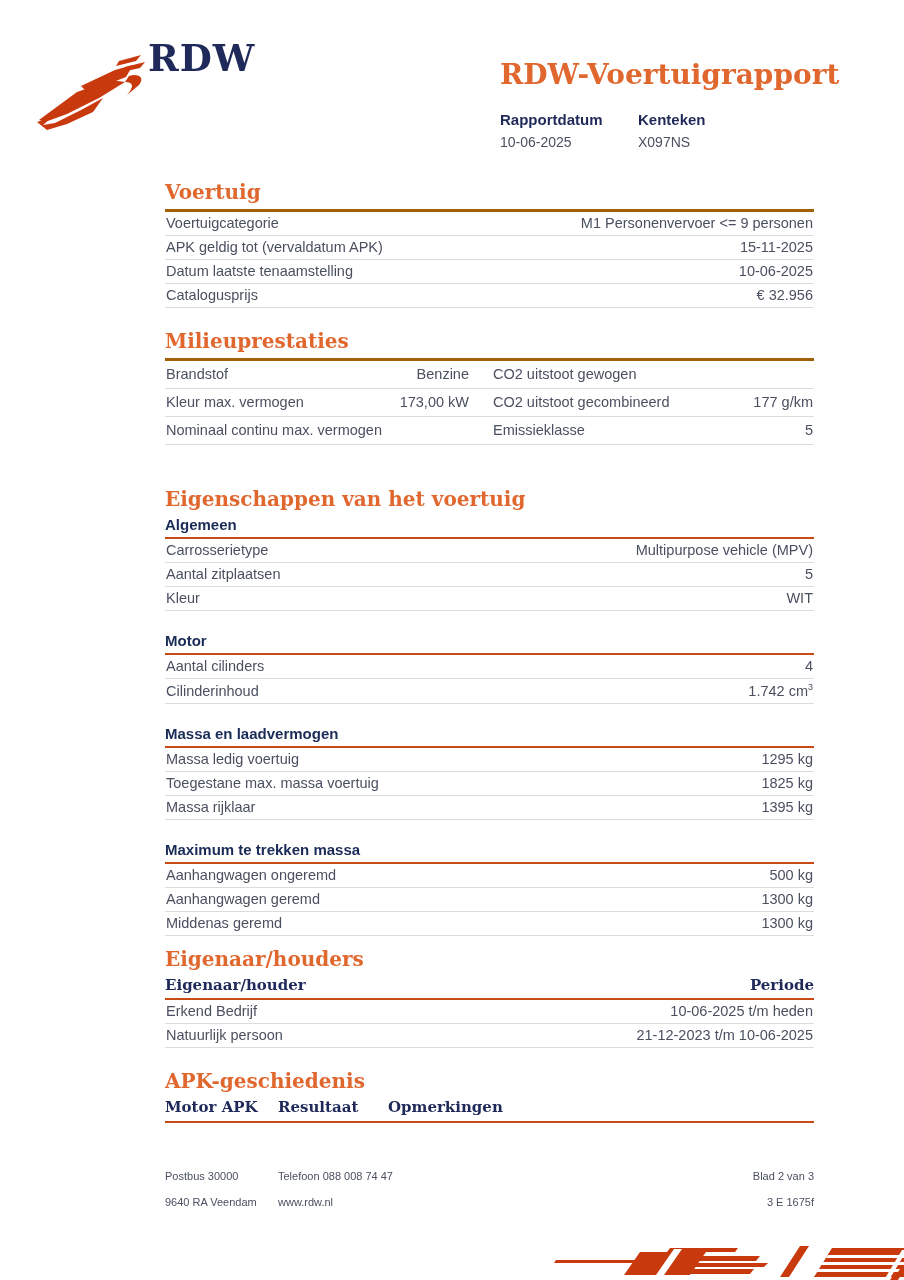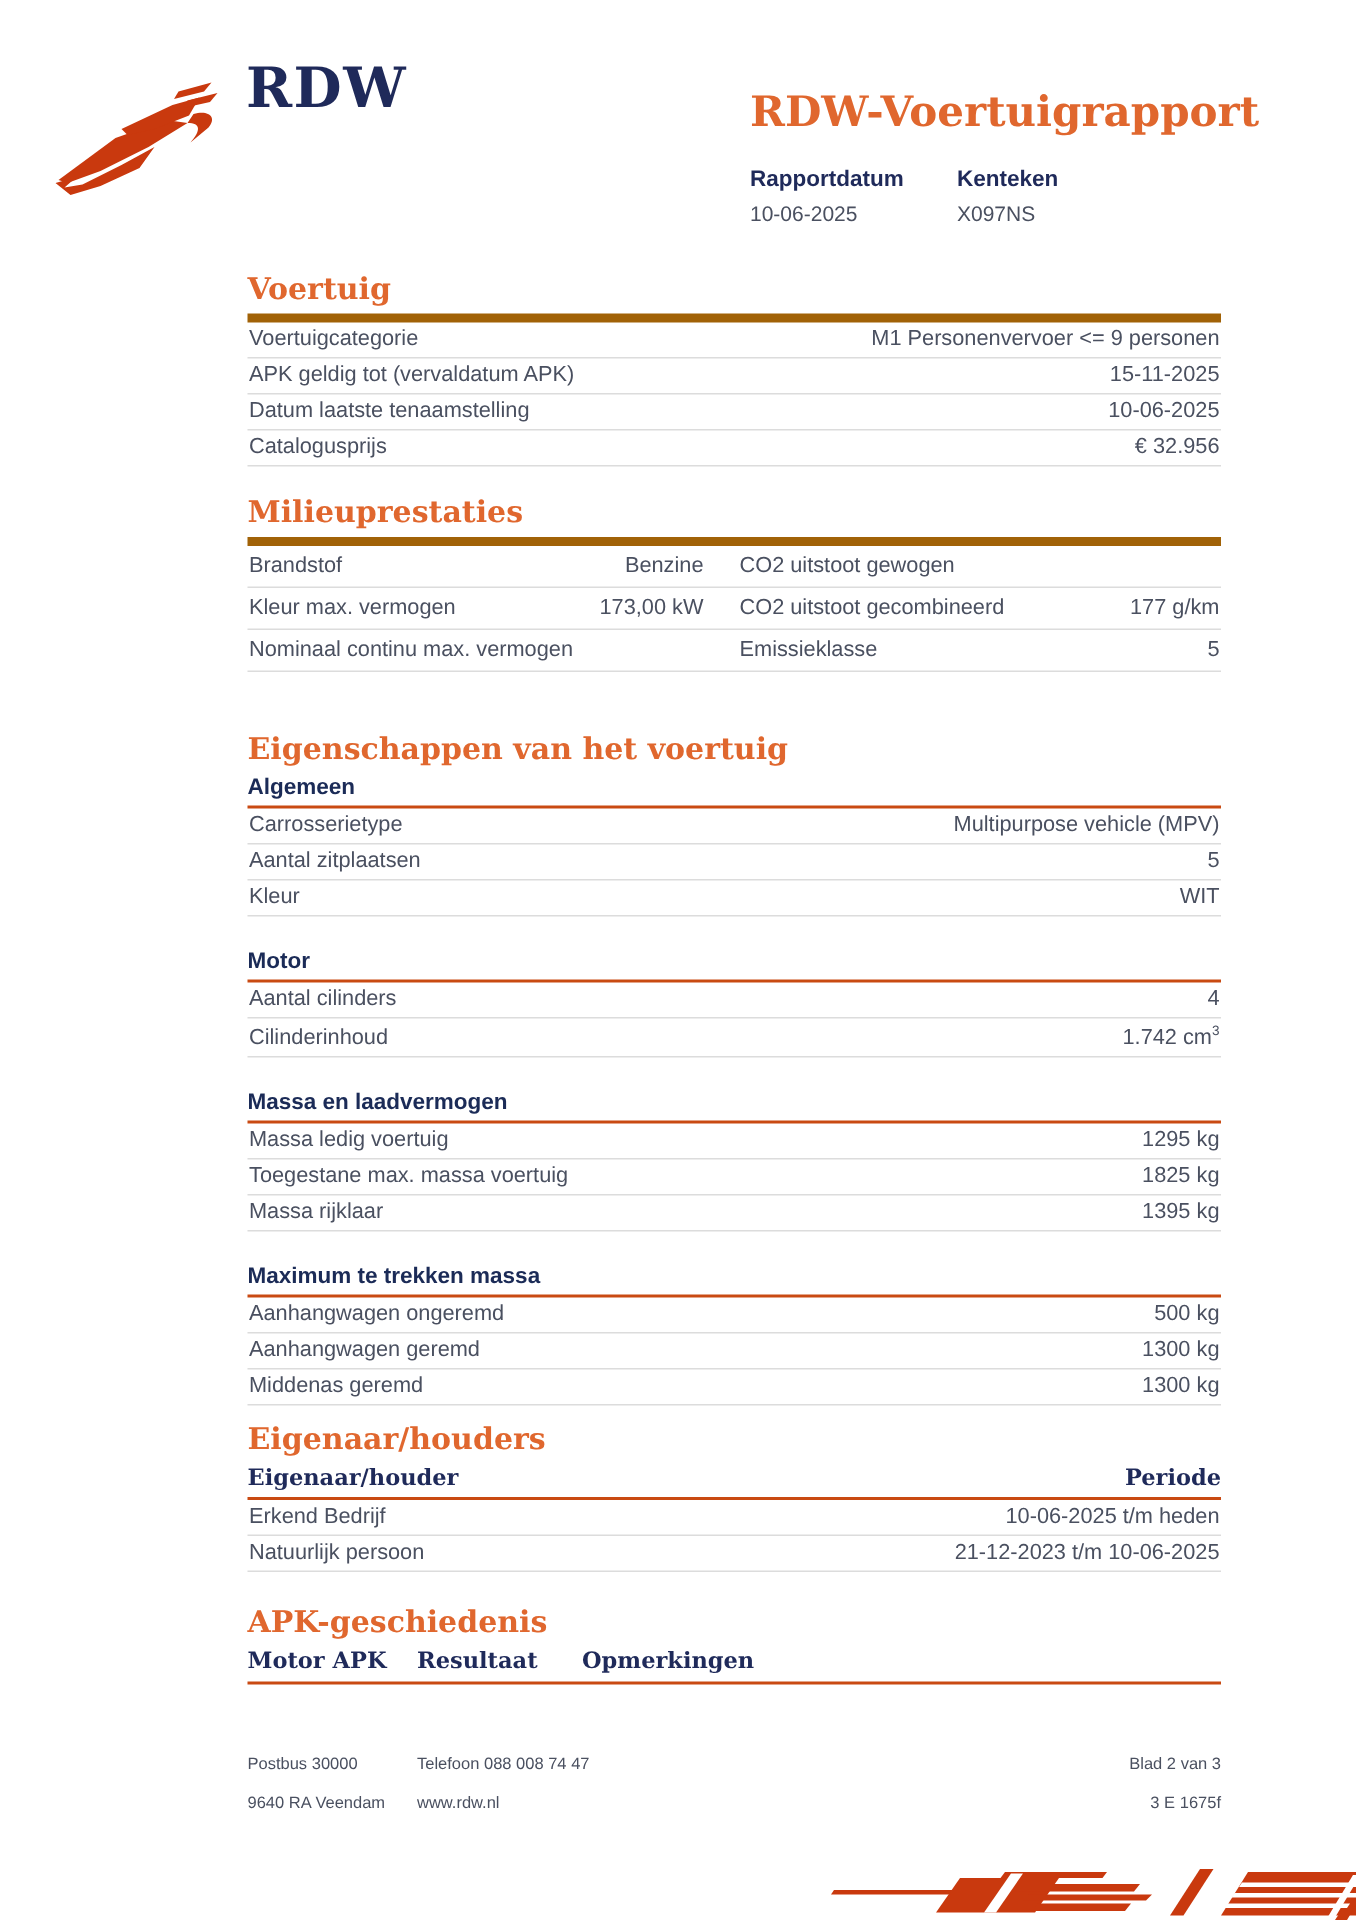--- a/index.html
+++ b/index.html
@@ -6,21 +6,21 @@
   html,body { background:#ffffff; }
   .page {
     position:relative; width:904px; height:1280px; margin:0 auto;
     background:#ffffff; overflow:hidden;
     font-family:"Liberation Sans","DejaVu Sans",sans-serif;
     color:#4a5060;
   }
   
   .logo-icon { position:absolute; left:33px; top:52px; width:130px; height:90px; }
   .logo-text {
-    position:absolute; left:164px; top:36px;
+    position:absolute; left:148px; top:36px;
     font-family:"DejaVu Serif","Liberation Serif",serif;
     font-weight:bold; font-size:37px; color:#1f2a5a; letter-spacing:1px;
   }
   .report-header { position:absolute; left:500px; top:58px; width:360px; }
   .report-title {
     font-family:"DejaVu Serif","Liberation Serif",serif;
     font-weight:bold; font-size:28px; color:#e0672e; white-space:nowrap;
   }
   .report-meta { display:flex; margin-top:20px; }
   .meta-col { width:138px; }
@@ -28,21 +28,21 @@
     font-family:Liberation Sans, sans-serif;
     font-weight:bold; font-size:15px; color:#1f2a5a;
   }
   .meta-value { margin-top:6px; font-size:14px; color:#4a5060; }
   
   .section { position:absolute; left:165px; width:649px; }
   .section-title {
     font-family:"DejaVu Serif","Liberation Serif",serif;
     font-weight:bold; font-size:20px; color:#e0672e; margin-bottom:5px;
   }
-  .rows { border-top:6px solid #a16207; }
+  .rows { border-top:3px solid #a16207; }
   .rows.no-topline { border-top:none; }
   .row {
     display:flex; justify-content:space-between; align-items:baseline;
     font-size:14.5px; padding:3px 1px 4px 1px; border-bottom:1px solid #dcdcdc;
   }
   .row .lbl { text-align:left; }
   .row .val { text-align:right; }
   .row sup { font-size:9px; vertical-align:super; }
   
   .row2 {

